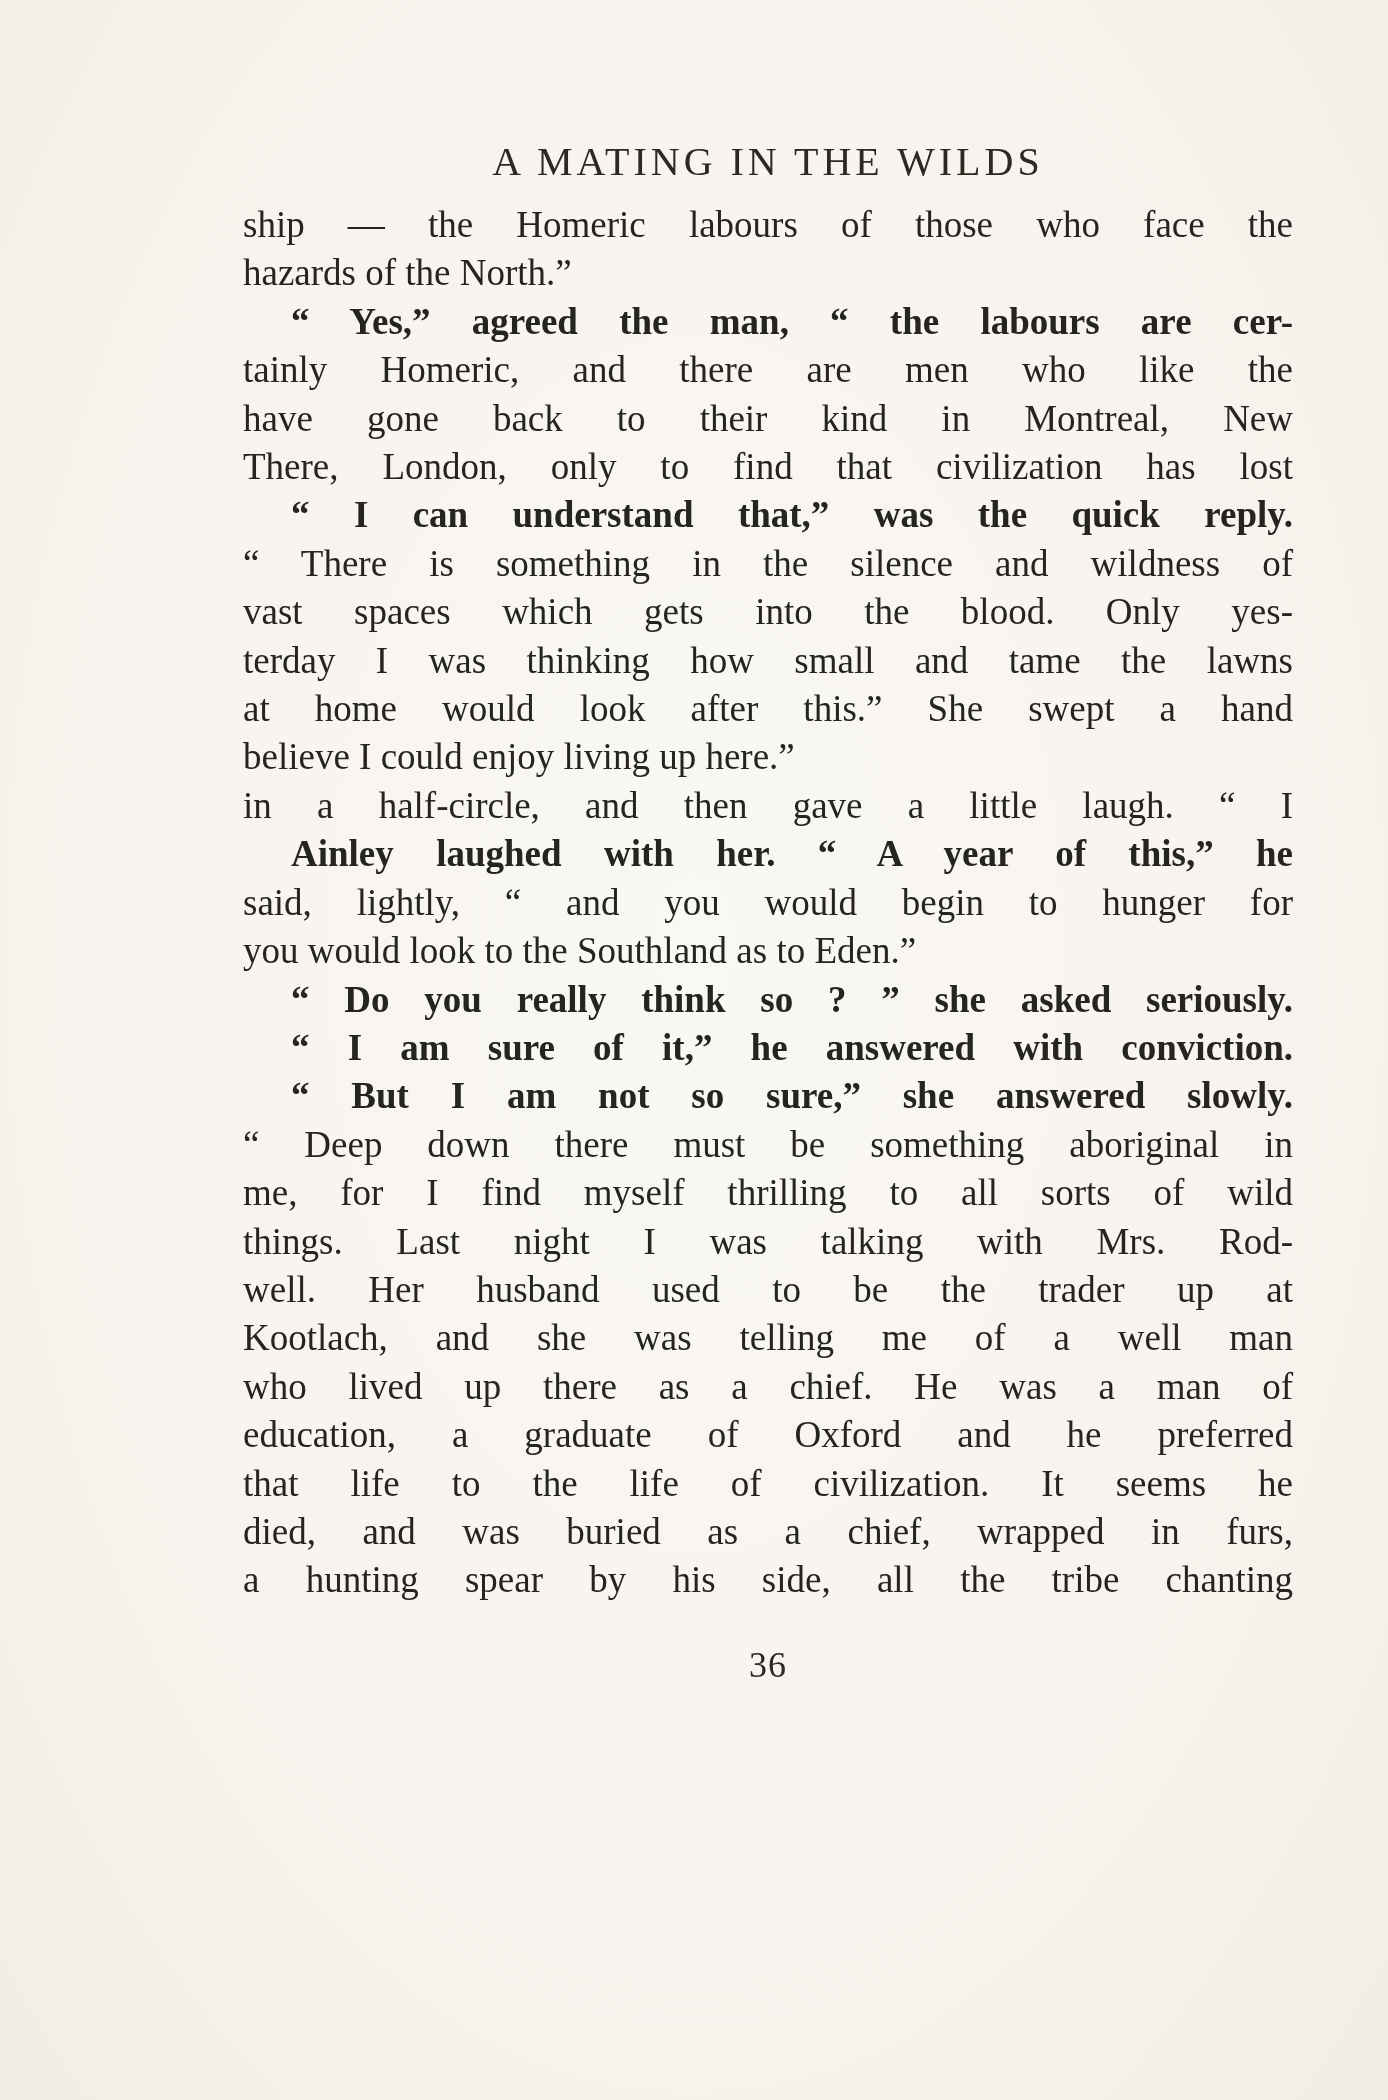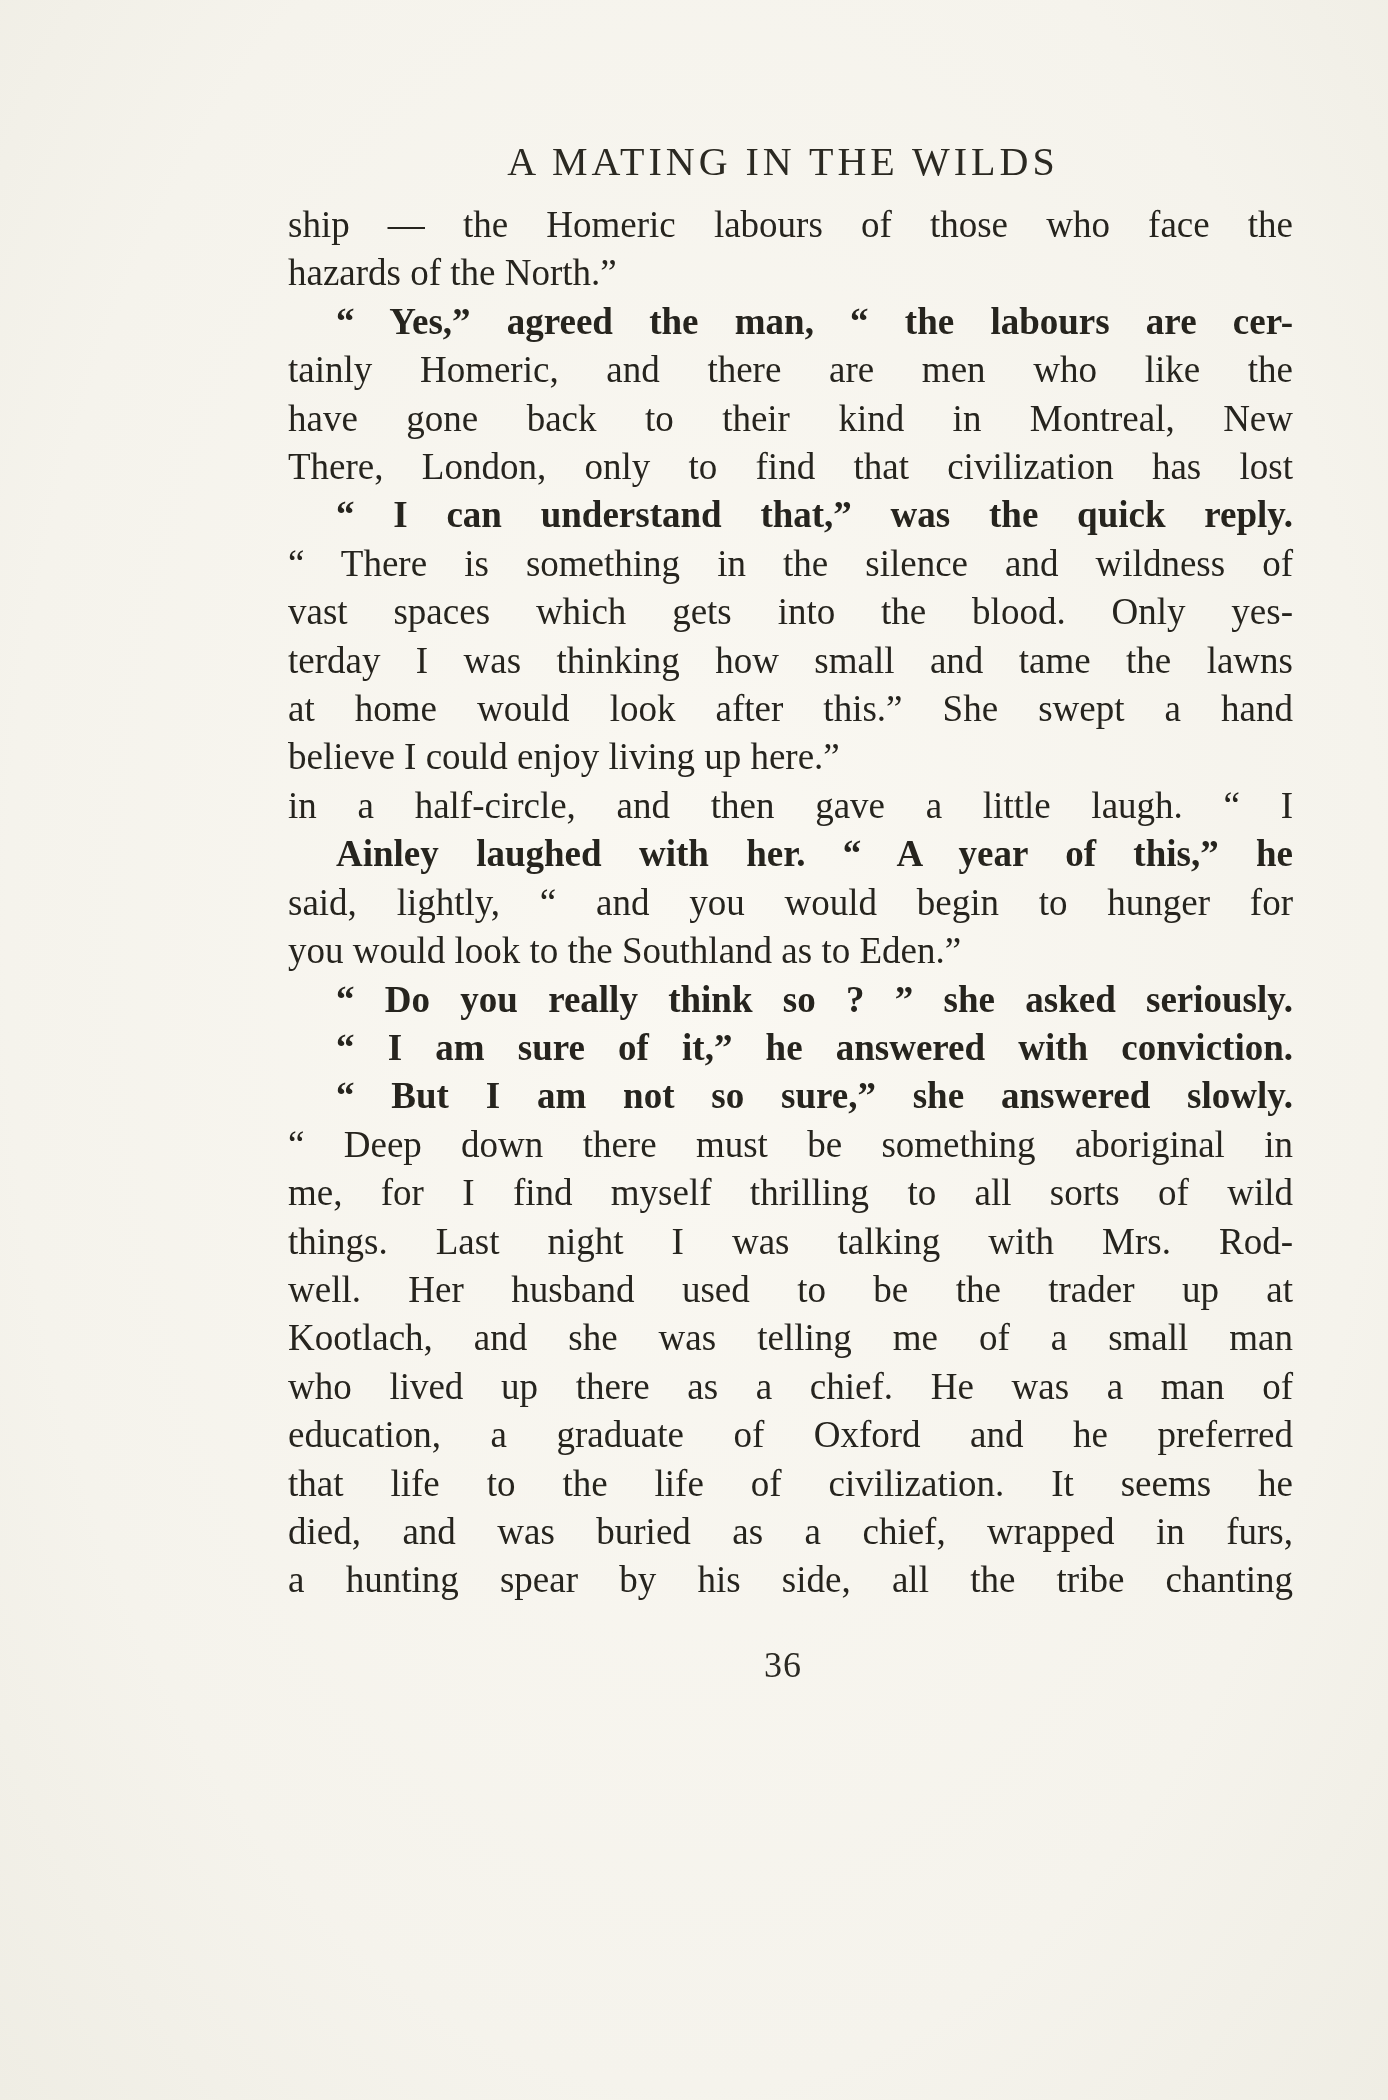--- a/index.html
+++ b/index.html
@@ -1,15 +1,15 @@
 <!DOCTYPE html>
 <html><head>
 <meta charset="utf-8">
 <style>
-  * { box-sizing: border-box; padding-left: 15px; }
+  * { box-sizing: border-box; }
   html, body { margin: 0; padding: 0; }
   body {
     width: 1388px;
     height: 2100px;
     background: #f7f5ef;
     font-family: "Liberation Serif", "DejaVu Serif", serif;
     color: #26241e;
   }
   .sheet {
     position: relative;
@@ -80,21 +80,21 @@
         <div class="line indent">Ainley laughed with her. “ A year of this,” he</div>
         <div class="line">said, lightly, “ and you would begin to hunger for</div>
         <div class="line end">you would look to the Southland as to Eden.”</div>
         <div class="line indent">“ Do you really think so ? ” she asked seriously.</div>
         <div class="line indent">“ I am sure of it,” he answered with conviction.</div>
         <div class="line indent">“ But I am not so sure,” she answered slowly.</div>
         <div class="line">“ Deep down there must be something aboriginal in</div>
         <div class="line">me, for I find myself thrilling to all sorts of wild</div>
         <div class="line">things. Last night I was talking with Mrs. Rod-</div>
         <div class="line">well. Her husband used to be the trader up at</div>
-        <div class="line">Kootlach, and she was telling me of a small man</div>
+        <div class="line">Kootlach, and she was telling me of a well man</div>
         <div class="line">who lived up there as a chief. He was a man of</div>
         <div class="line">education, a graduate of Oxford and he preferred</div>
         <div class="line">that life to the life of civilization. It seems he</div>
         <div class="line">died, and was buried as a chief, wrapped in furs,</div>
         <div class="line">a hunting spear by his side, all the tribe chanting</div>
       </div>
     <div class="page-number">36</div>
   </div>
 </div>
 

